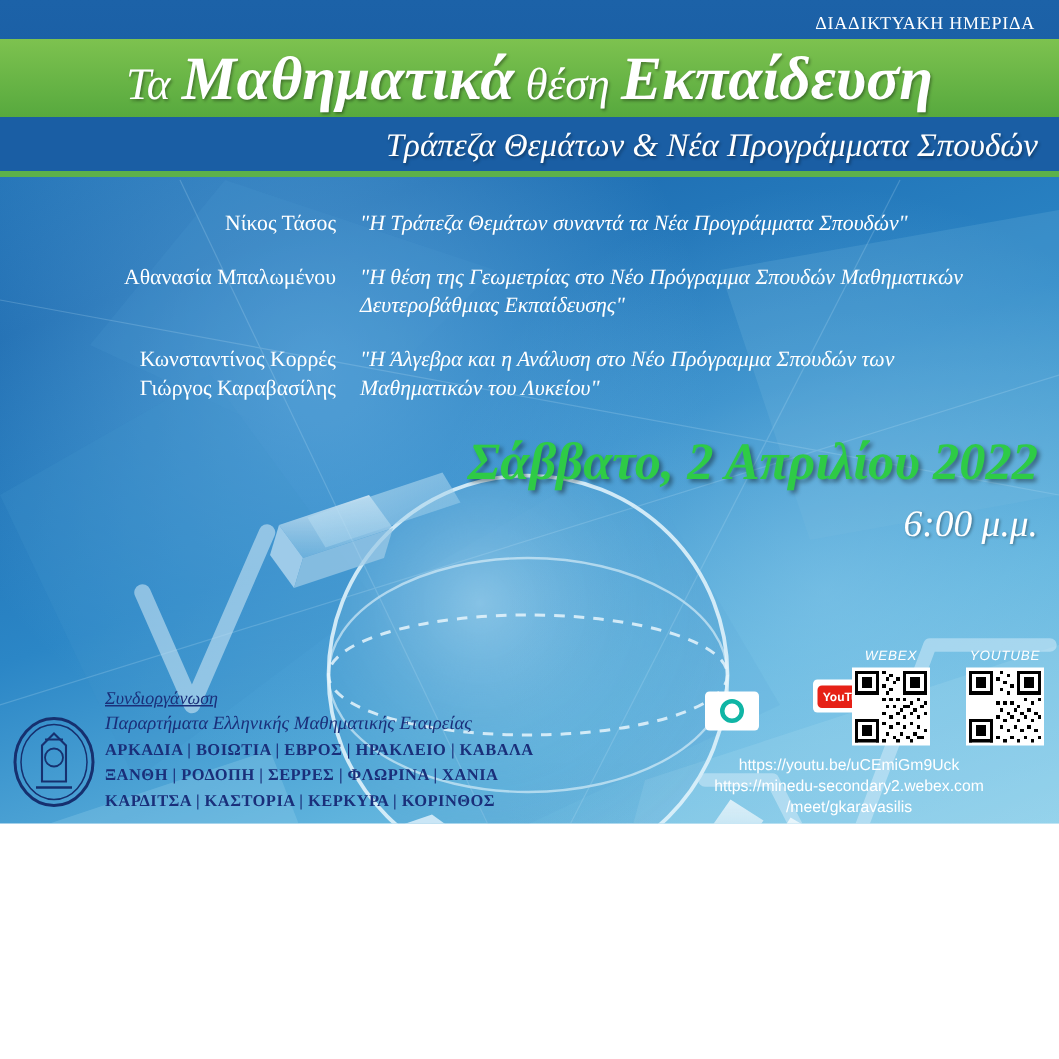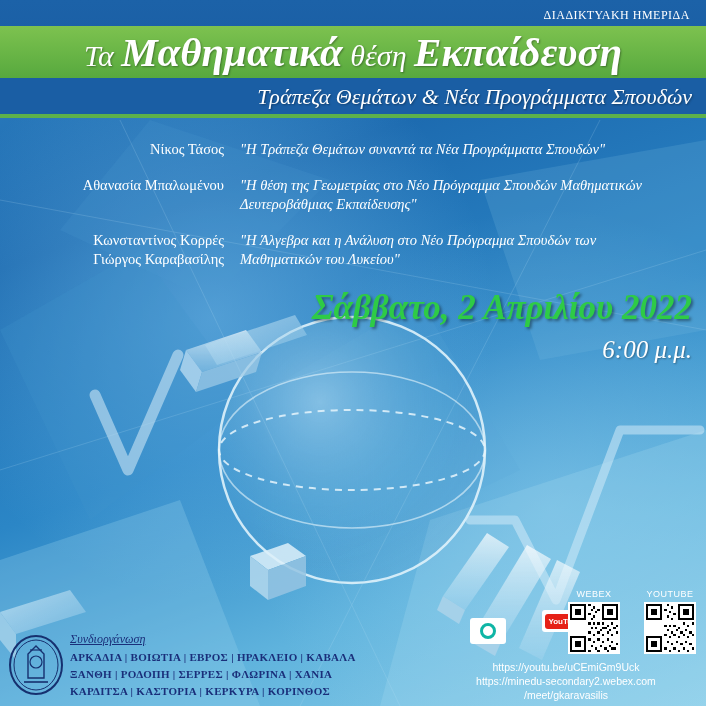--- a/index.html
+++ b/index.html
@@ -3,21 +3,21 @@
 <meta charset="utf-8">
 <style>
   * { box-sizing: border-box; margin: 0; padding: 0; }
   html, body {
     width: 706px; height: 706px;
     font-family: "Liberation Sans", sans-serif;
     overflow: hidden;
   }
   .poster {
     position: relative;
-    width: 706px; height: 706px;
+    width: 706px; height: 549px;
     background:
       radial-gradient(circle at 30% 45%, rgba(120,190,235,0.55) 0%, rgba(60,140,205,0.0) 45%),
       radial-gradient(circle at 78% 72%, rgba(150,210,240,0.45) 0%, rgba(60,140,205,0.0) 40%),
       linear-gradient(160deg, #2e7fc0 0%, #1d6bb0 28%, #2b86c6 55%, #5fb3dd 78%, #8fd0ea 100%);
     overflow: hidden;
   }
 
   
   .bg-deco { position: absolute; inset: 0; pointer-events: none; }
   .bg-deco svg { position: absolute; inset: 0; }
@@ -152,20 +152,21 @@
   
   .qr-area {
     position: absolute; right: 10px; bottom: 52px;
     display: flex; gap: 24px; align-items: flex-start;
   }
   .qr-block { text-align: center; }
   .qr-label {
     color: #ffffff; font-size: 9px; letter-spacing: 0.5px;
     margin-bottom: 3px;
     font-family: "Liberation Sans", sans-serif;
+    font-style: italic;
   }
   .qr-code {
     width: 52px; height: 52px;
     background: #ffffff;
     padding: 2px;
   }
   .qr-code svg { display: block; }
 
   .links {
     position: absolute; right: 10px; bottom: 4px;
@@ -469,19 +470,20 @@
         <ellipse cx="28" cy="31" rx="26" ry="29" fill="none" stroke="#16306f" stroke-width="2"></ellipse>
         <ellipse cx="28" cy="31" rx="22" ry="25" fill="none" stroke="#16306f" stroke-width="1"></ellipse>
         <path d="M28 12 L36 20 L36 44 L20 44 L20 20 Z" fill="none" stroke="#16306f" stroke-width="1.4"></path>
         <circle cx="28" cy="28" r="6" fill="none" stroke="#16306f" stroke-width="1.2"></circle>
         <line x1="16" y1="48" x2="40" y2="48" stroke="#16306f" stroke-width="1.6"></line>
         <line x1="22" y1="16" x2="34" y2="16" stroke="#16306f" stroke-width="1.2"></line>
       </svg>
     </div>
     <div class="footer-text">
       <div class="coorg">Συνδιοργάνωση</div>
+      <div class="org-line">Παραρτήματα Ελληνικής Μαθηματικής Εταιρείας</div>
       <div class="branch-line">ΑΡΚΑΔΙΑ | ΒΟΙΩΤΙΑ | ΕΒΡΟΣ | ΗΡΑΚΛΕΙΟ | ΚΑΒΑΛΑ</div>
       <div class="branch-line">ΞΑΝΘΗ | ΡΟΔΟΠΗ | ΣΕΡΡΕΣ | ΦΛΩΡΙΝΑ | ΧΑΝΙΑ</div>
       <div class="branch-line">ΚΑΡΔΙΤΣΑ | ΚΑΣΤΟΡΙΑ | ΚΕΡΚΥΡΑ | ΚΟΡΙΝΘΟΣ</div>
     </div>
   </div>
 
 </div>
 
 </body></html>

